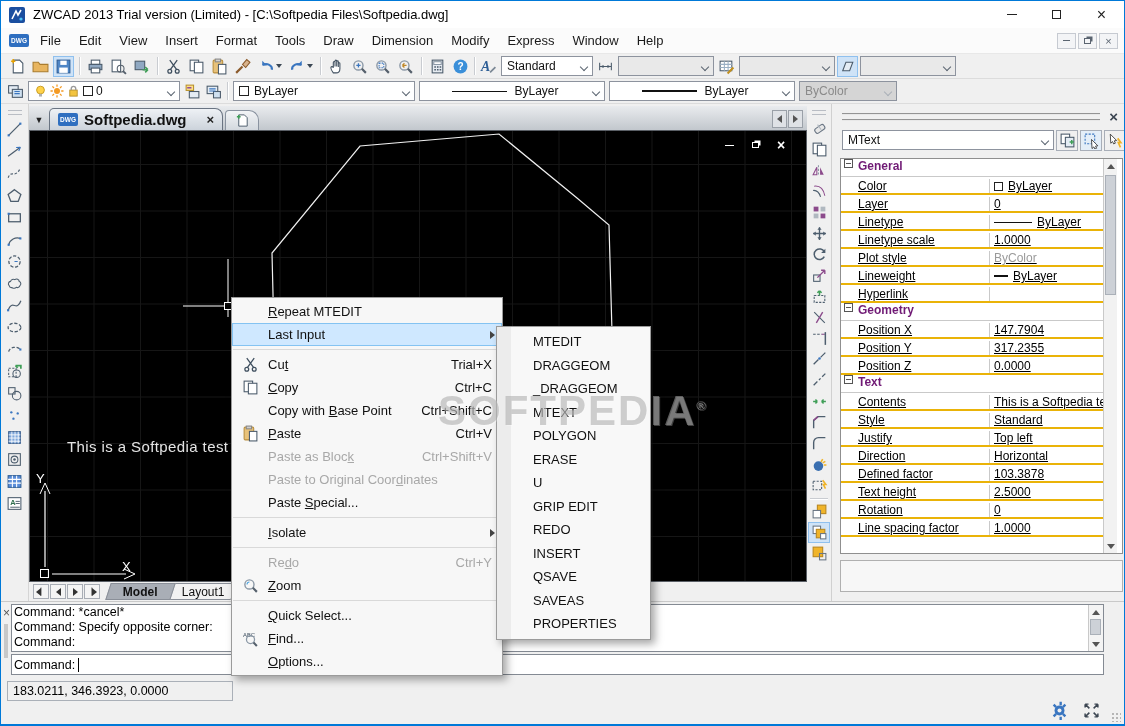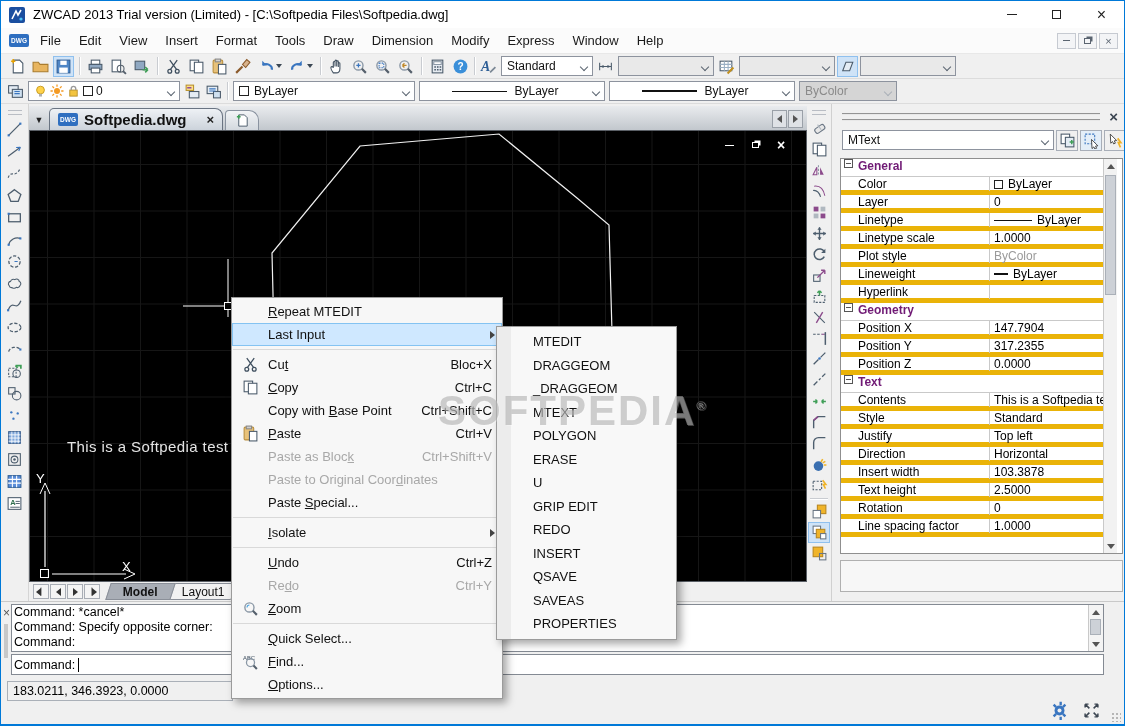--- a/index.html
+++ b/index.html
@@ -100,21 +100,21 @@
      border-top:2px groove #e8e8e8; }
   .pgrip2 { top:15px; }
   #pclose { position:absolute; right:8px; top:4px; font-size:15px; color:#3c4652; font-weight:bold;}
   #psel { position:absolute; left:8px; top:26px; width:212px; }
   .pbtn { position:absolute; top:26px; width:22px; height:21px; background:#f0f0f0; border:1px solid #a8aeb8; display:flex; align-items:center; justify-content:center; }
   #pbtn1 { left:224px; } #pbtn2 { left:248px; background:#e4eef8;} #pbtn3 { left:272px; width:21px;}
   #ptable { position:absolute; left:8px; top:54px; width:283px; height:396px; background:#fff; border:1px solid #8f8f8f; font-size:12px; overflow:hidden; padding-right:15px;}
   .psec { height:18px; display:flex; align-items:flex-start; font-weight:bold; color:#701a75; border-bottom:1px solid #c9c9c9; }
   .pbox { width:9px; height:9px; border:1px solid #555; margin:0 5px 0 3px; position:relative; flex:0 0 auto;}
   .pbox::after { content:""; position:absolute; left:1px; right:1px; top:3px; border-top:1px solid #555; }
-  .prow { height:18px; display:flex; border-bottom:5px solid #eab308; align-items:flex-start;}
+  .prow { height:18px; display:flex; border-bottom:2px solid #eab308; align-items:flex-end;text-decoration:underline;}
   .pind { width:13px; border-right:1px solid #c9c9c9; flex:0 0 auto;}
   .plab { width:136px; padding-left:4px; border-right:1px solid #c9c9c9; display:flex; align-items:center; color:#000; flex:0 0 auto;}
   .pval { flex:1; padding-left:4px; display:flex; align-items:center; white-space:nowrap; overflow:hidden; color:#000;}
   .pval.disabled { color:#9a9a9a; }
   .pval .swatch-sm { width:9px; height:9px; }
   .pval .ltline { width:38px; margin-right:5px;}
   .pval .lwline { width:14px; margin-right:5px; border-top-width:2px;}
   .pscroll { position:absolute; right:1px; top:1px; bottom:1px; width:14px; background:#f2f2f2; border-left:1px solid #c9c9c9; }
   .sarr { position:absolute; left:0; width:13px; height:14px; display:flex; align-items:center; justify-content:center; }
   .tri-up { width:0;height:0;border-left:4px solid transparent;border-right:4px solid transparent;border-bottom:5px solid #555;}
@@ -146,21 +146,21 @@
   
   .menu { position:absolute; background:#f7f7f7; border:1px solid #9b9b9b; box-shadow:4px 4px 8px rgba(0,0,0,.35); padding:2px 0; z-index:60;}
   #ctxmenu { left:230px; top:296px; width:272px; }
   .mitem { height:23px; display:flex; align-items:center; font-size:13px; color:#111; position:relative; padding-right:10px;}
   .micon { width:36px; display:flex; justify-content:center; flex:0 0 auto;}
   .mshort { margin-left:auto; padding-left:24px; }
   .mitem.hl { background:#cfe8ff; box-shadow:inset 0 0 0 1px #84c3f2; }
   .mitem.disabled { color:#a8a8a8;text-align:right; }
   .msep { height:1px; background:#d9d9d9; margin:3px 1px; }
   .marrow { position:absolute; right:7px; top:8px; width:0; height:0; border-top:4px solid transparent; border-bottom:4px solid transparent; border-left:5px solid #444;}
-  #submenu { left:495px; top:325px; width:181px; background:linear-gradient(90deg,#ececec 0 14px,#f8f8f8 14px); padding:3px 0;}
+  #submenu { left:495px; top:325px; width:155px; background:linear-gradient(90deg,#ececec 0 14px,#f8f8f8 14px); padding:3px 0;}
   .m2item { height:23.5px; display:flex; align-items:center; padding-left:36px; font-size:13px; color:#111;}
 
   
   #watermark { position:absolute; left:437px; top:386px; z-index:70; font-size:42px; font-weight:bold; letter-spacing:2px;
     color:rgba(168,168,168,0.55); text-shadow:1px 1px 0 rgba(255,255,255,0.25); pointer-events:none;}
   #watermark sup { font-size:13px; }
 </style>
 </head>
 <body>
 
@@ -1015,21 +1015,21 @@
             <span class="plab">Justify</span>
             <span class="pval">Top left</span>
           </div>
           <div class="prow">
             <span class="pind"></span>
             <span class="plab">Direction</span>
             <span class="pval">Horizontal</span>
           </div>
           <div class="prow">
             <span class="pind"></span>
-            <span class="plab">Insert width</span>
+            <span class="plab">Defined factor</span>
             <span class="pval">103.3878</span>
           </div>
           <div class="prow">
             <span class="pind"></span>
             <span class="plab">Text height</span>
             <span class="pval">2.5000</span>
           </div>
           <div class="prow">
             <span class="pind"></span>
             <span class="plab">Rotation</span>
@@ -1119,21 +1119,21 @@
       <div class="msep"></div>
       <div class="mitem">
         <span class="micon">
           <svg width="17" height="17" viewBox="0 0 16 16">
             <path d="M4.5 2 L11 11 M11.5 2 L5 11" stroke="#3f4f5f" stroke-width="1.2"></path>
             <circle cx="4.5" cy="12.5" r="1.8" fill="none" stroke="#3f4f5f" stroke-width="1.2"></circle>
             <circle cx="11.5" cy="12.5" r="1.8" fill="none" stroke="#3f4f5f" stroke-width="1.2"></circle>
           </svg>
         </span>
         <span>Cu<u>t</u></span>
-        <span class="mshort">Bloc+X</span>
+        <span class="mshort">Trial+X</span>
       </div>
       <div class="mitem">
         <span class="micon">
           <svg width="17" height="17" viewBox="0 0 16 16">
             <rect x="2" y="2" width="8" height="10" fill="#fff" stroke="#4a5a6a"></rect>
             <rect x="6" y="4" width="8" height="10" fill="#fff" stroke="#4a5a6a"></rect>
           </svg>
         </span>
         <span><u>C</u>opy</span>
         <span class="mshort">Ctrl+C</span>
@@ -1167,25 +1167,20 @@
         <span class="micon"></span>
         <span>Paste <u>S</u>pecial...</span>
       </div>
       <div class="msep"></div>
       <div class="mitem">
         <span class="micon"></span>
         <span><u>I</u>solate</span>
         <span class="marrow"></span>
       </div>
       <div class="msep"></div>
-      <div class="mitem">
-        <span class="micon"></span>
-        <span><u>U</u>ndo</span>
-        <span class="mshort">Ctrl+Z</span>
-      </div>
       <div class="mitem disabled">
         <span class="micon"></span>
         <span>Re<u>d</u>o</span>
         <span class="mshort">Ctrl+Y</span>
       </div>
       <div class="mitem">
         <span class="micon">
           <svg width="17" height="17" viewBox="0 0 16 16">
             <circle cx="7" cy="7" r="4.3" fill="none" stroke="#8a97a5" stroke-width="1.3"></circle>
             <path d="M10.2 10.2 L14 14" stroke="#55606c" stroke-width="2"></path>

